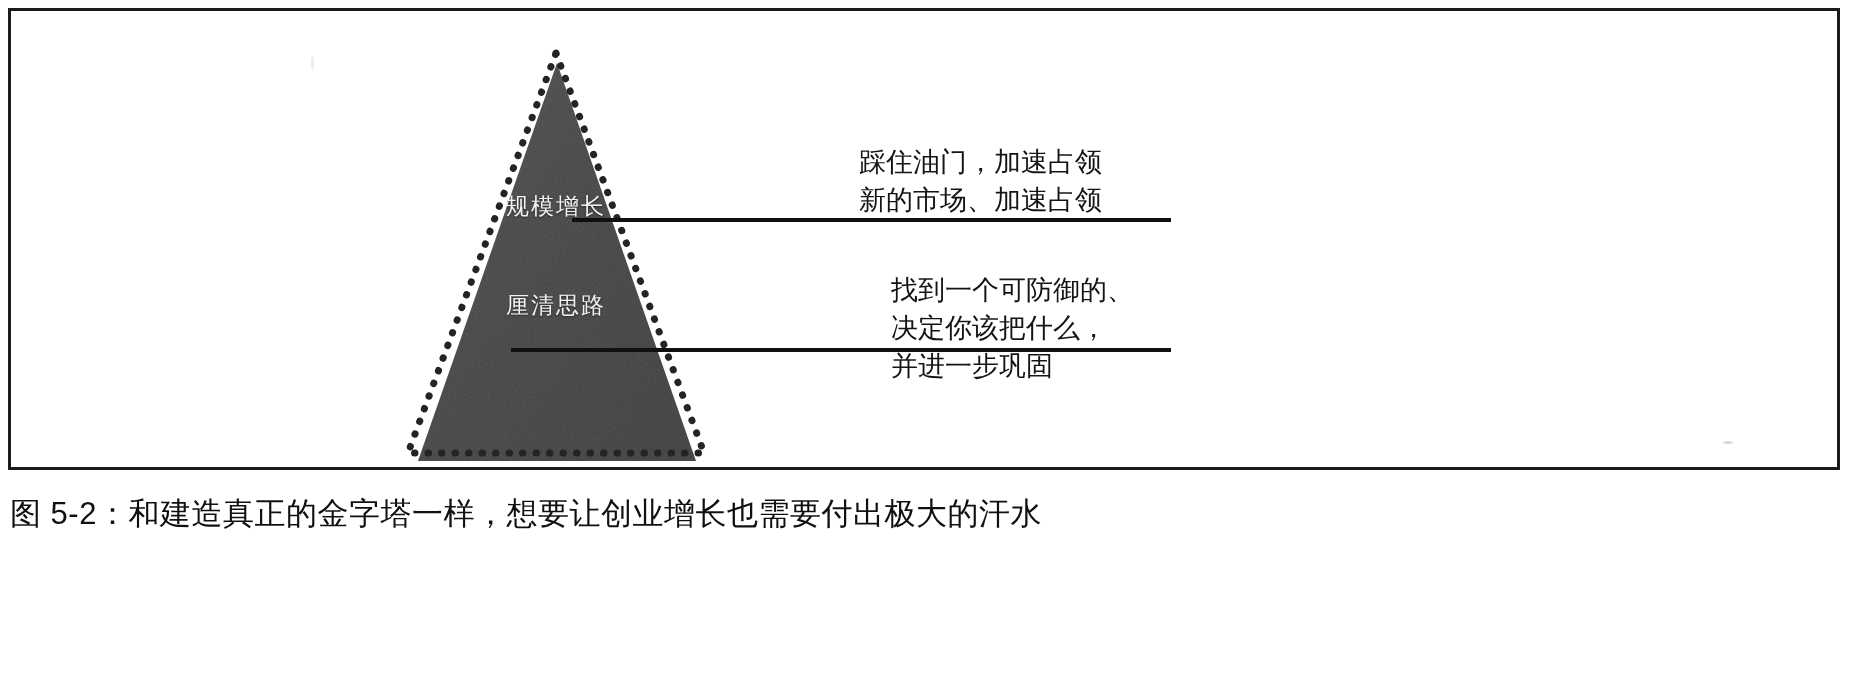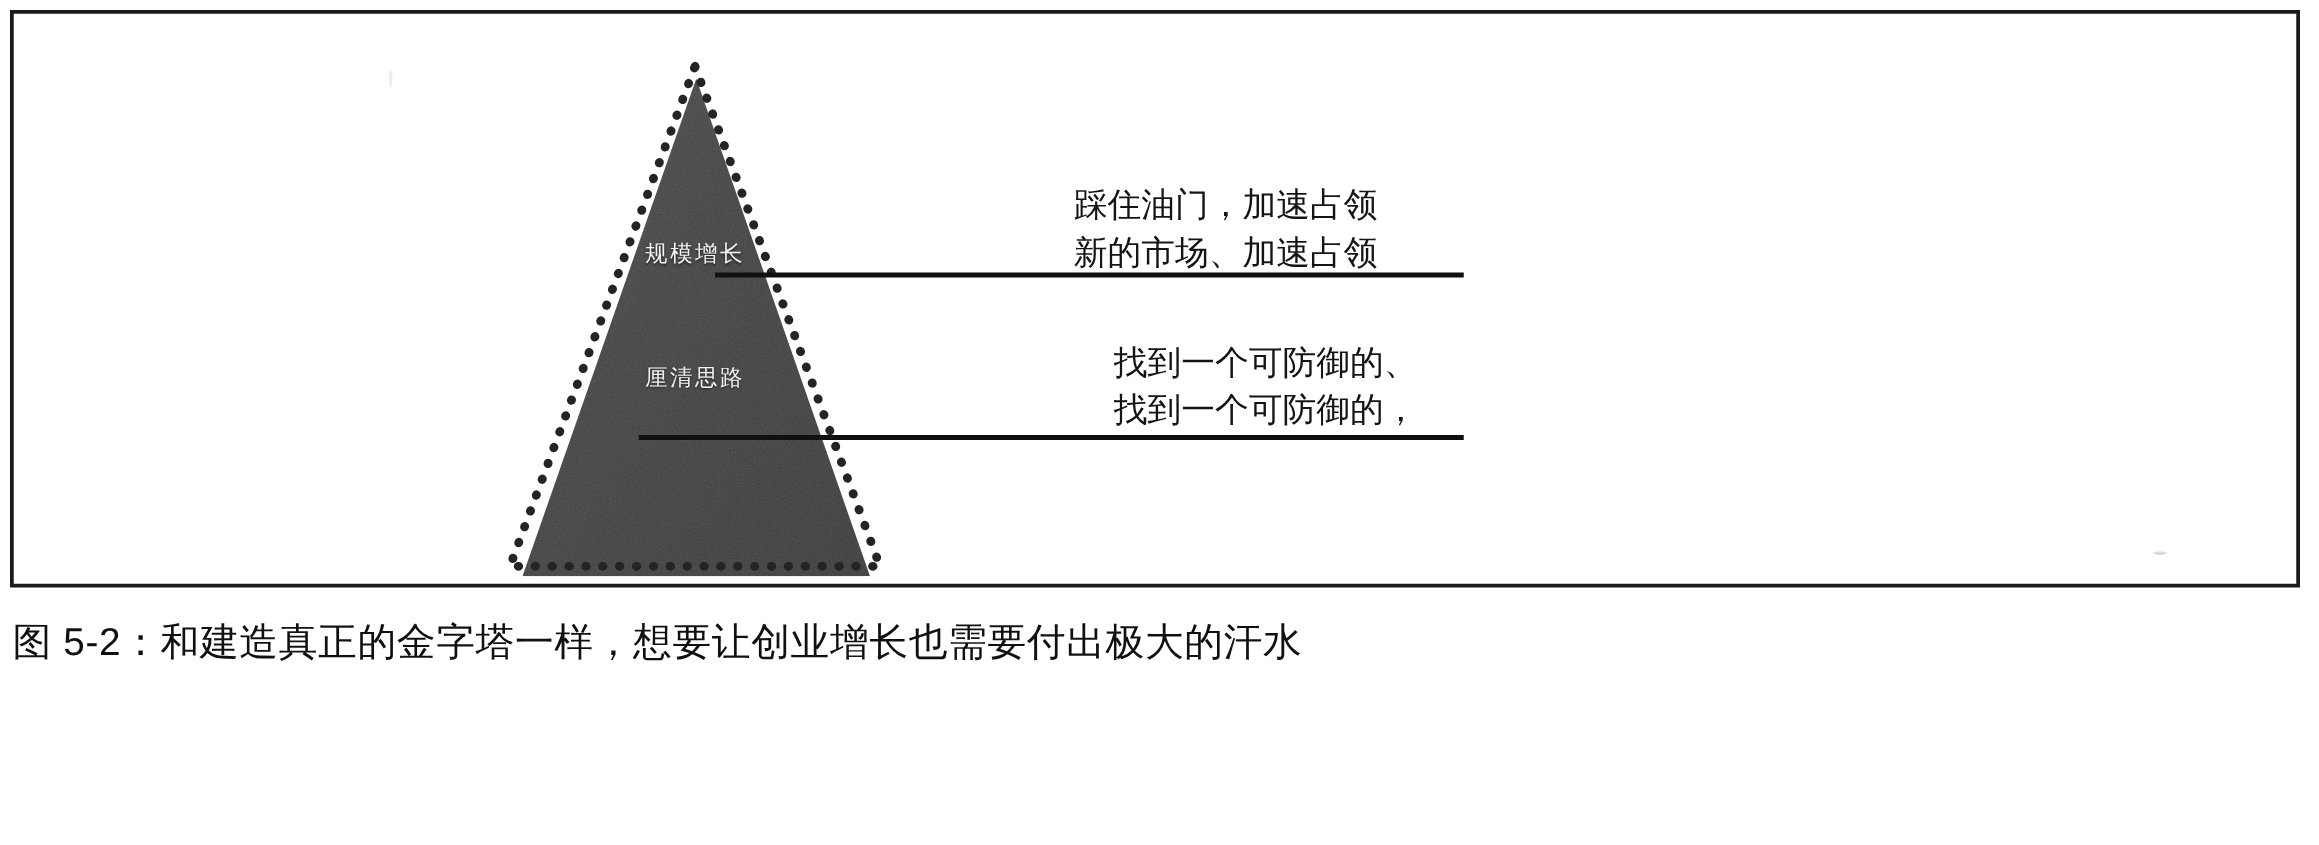--- a/index.html
+++ b/index.html
@@ -61,21 +61,21 @@
     left: 0; top: 0;
     width: 320px;
     height: 425px;
     pointer-events: none;
   }
 
   
   .tier-label {
     position: absolute;
     color: #f2f2f2;
-    font-size: 18px;
+    font-size: 23px;
     letter-spacing: 2px;
     white-space: nowrap;
     text-align: center;
     text-shadow: 0 1px 2px rgba(0,0,0,0.55);
   }
   #tier-label-0 {
     left: 0;
     width: 320px;
     top: 150px;
   }
@@ -115,20 +115,21 @@
     line-height: 38px;
     white-space: nowrap;
   }
   .annotation .ann-line {
     display: block;
   }
   #annotation-0 {
     left: 848px;
     top: 134px;
     text-align: center;
+    font-family: Liberation Mono, monospace;
   }
   #annotation-1 {
     left: 880px;
     top: 260px;
     text-align: left;
   }
   #annotation-2 {
     left: 885px;
     top: 367px;
     text-align: left;
@@ -203,21 +204,22 @@
     <div class="divider" id="divider-0"></div>
     <div class="divider" id="divider-1"></div>
 
     <div class="annotation" id="annotation-0">
       <span class="ann-line">踩住油门，加速占领</span>
       <span class="ann-line">新的市场、加速占领</span>
     </div>
 
     <div class="annotation" id="annotation-1">
       <span class="ann-line">找到一个可防御的、</span>
-      <span class="ann-line">找到一个可防御的，</span>
+      <span class="ann-line">决定你该把什么，</span>
+      <span class="ann-line">并进一步巩固</span>
     </div>
 
 
   </div>
 
   <div id="caption">图 5-2：和建造真正的金字塔一样，想要让创业增长也需要付出极大的汗水</div>
 
 </div>
 
 </body></html>

